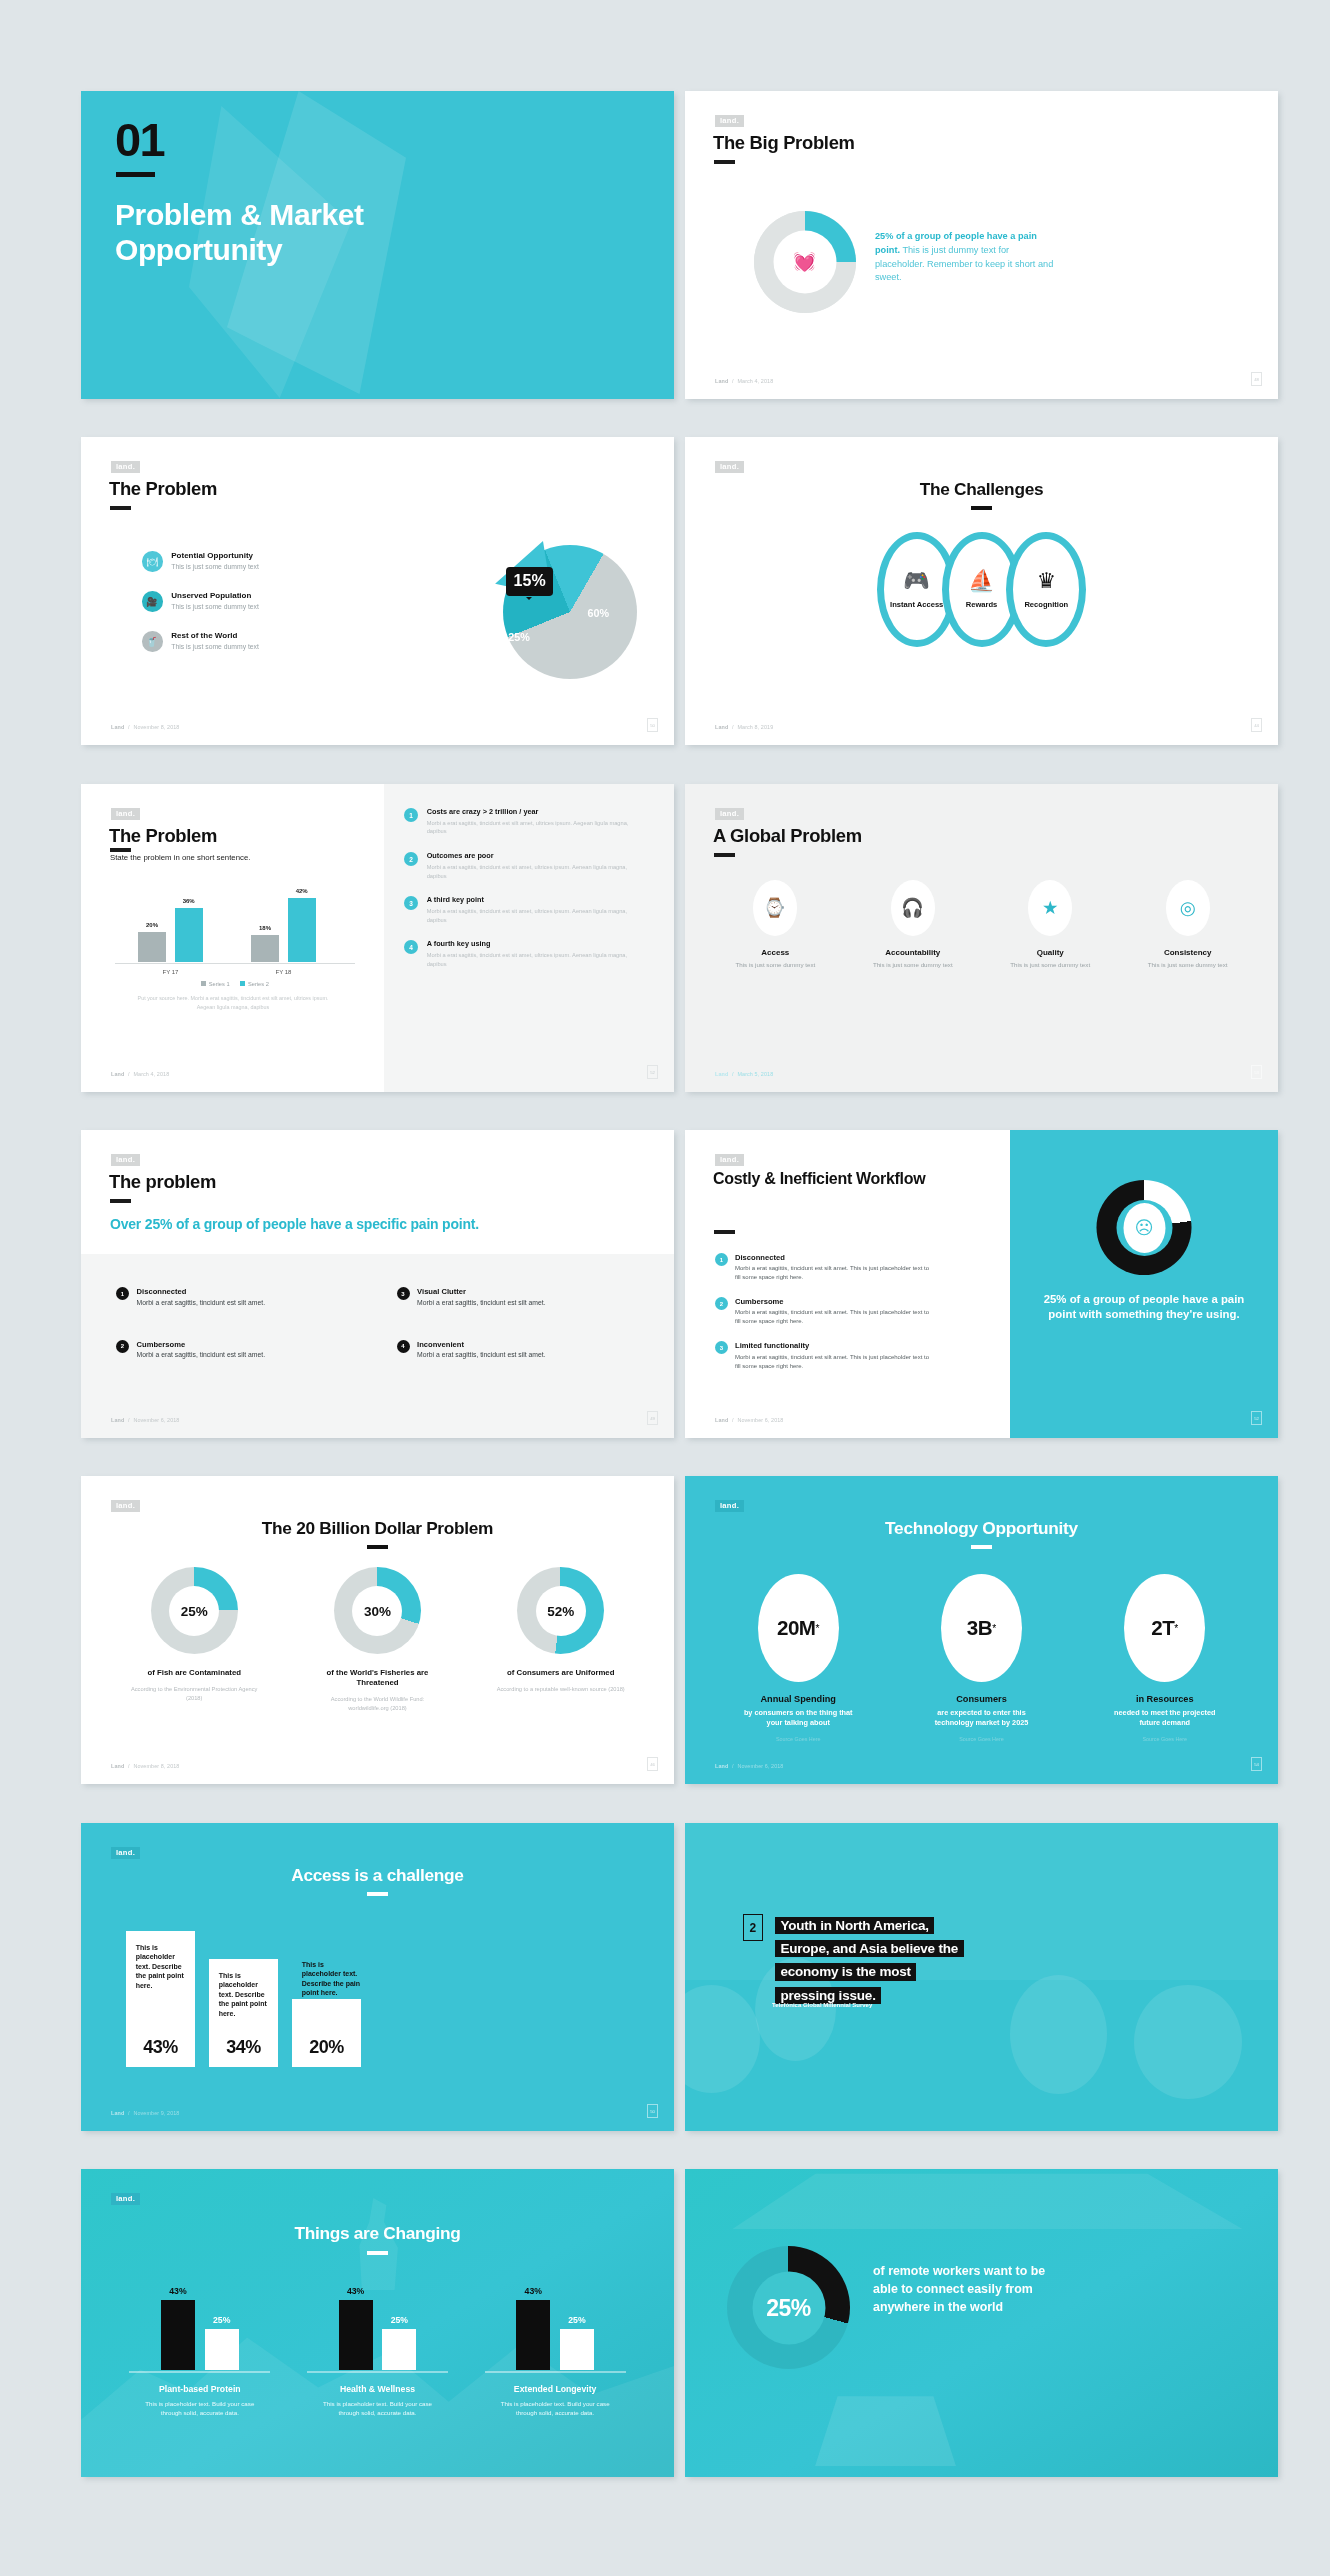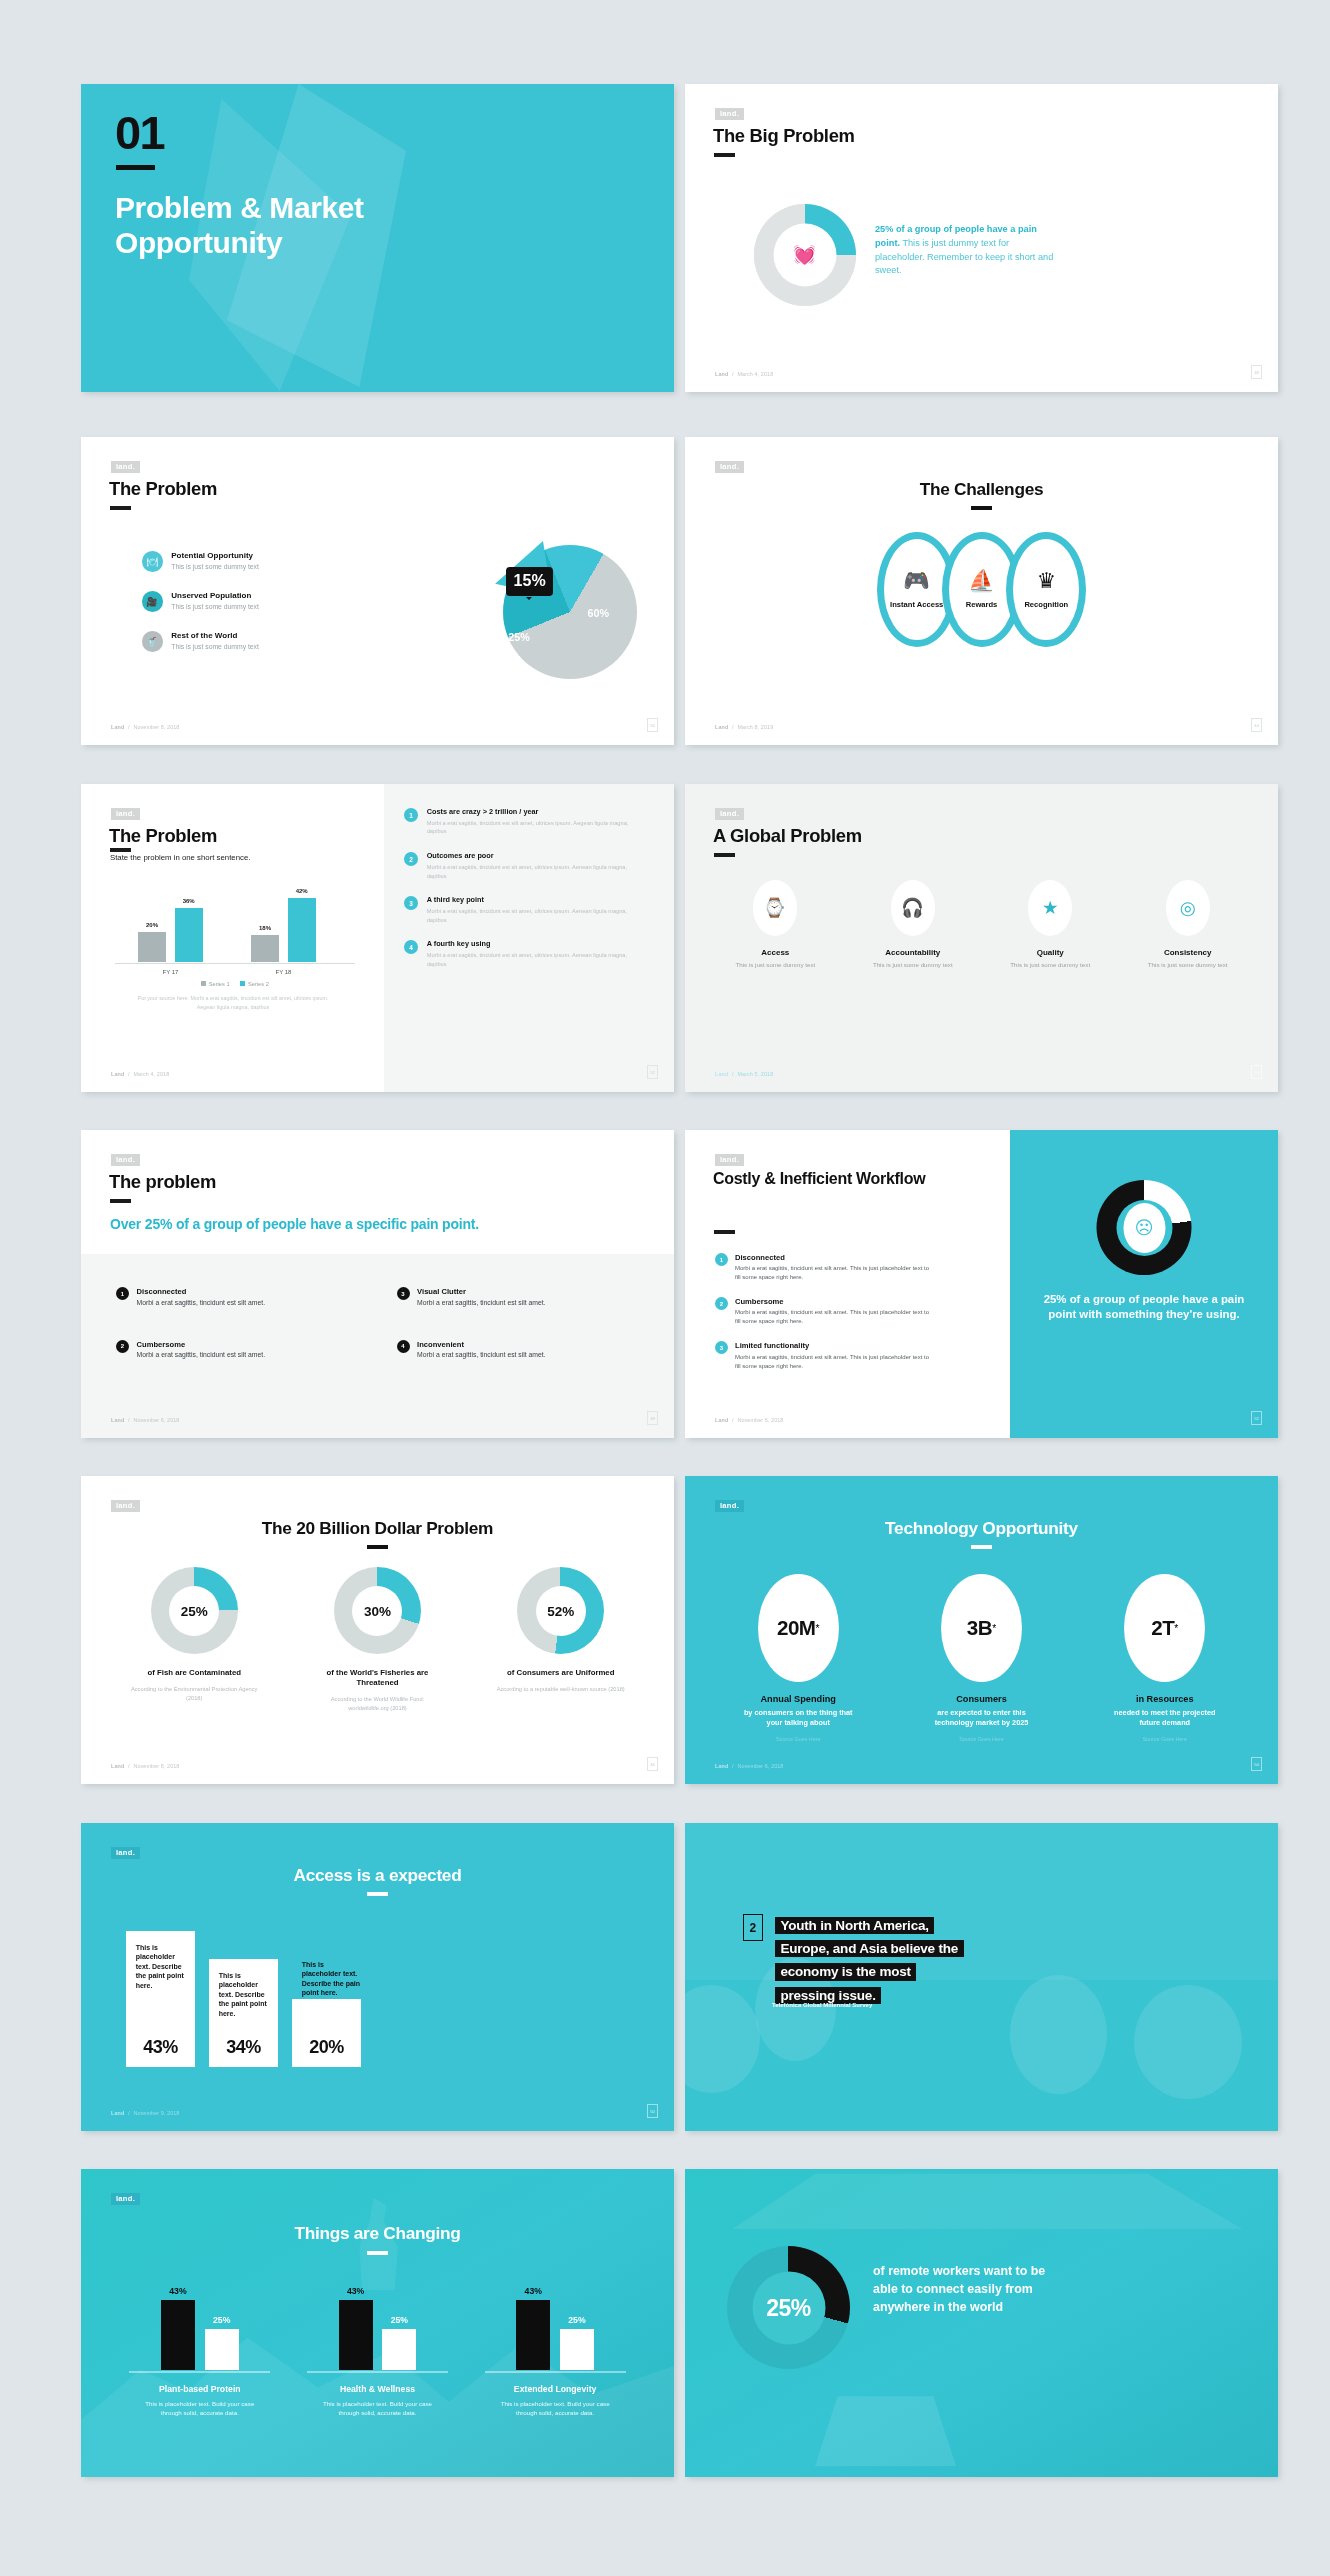--- a/index.html
+++ b/index.html
@@ -3,21 +3,21 @@
 <meta charset="utf-8">
 <style>
   *{box-sizing:border-box;margin:0;padding:0;}
   html,body{background:#dfe5e8;}
   body{width:1330px;height:2576px;font-family:"Liberation Sans",sans-serif;position:relative;overflow:hidden;}
   .deck{position:absolute;left:0;top:0;width:1330px;height:2576px;}
   .slide{position:absolute;background:#fff;box-shadow:3.2px 3.2px 5.4px rgba(120,135,145,.28);overflow:hidden;}
   
   .c1{left:81px;width:593px;}
   .c2{left:685px;width:593px;}
-  .r1{top:84px;height:308px;text-decoration:underline;}
+  .r1{top:91px;height:308px;text-decoration:underline;}
   .r2{top:437px;height:308px;}
   .r3{top:784px;height:308px;}
   .r4{top:1130px;height:308px;}
   .r5{top:1476px;height:308px;}
   .r6{top:1823px;height:308px;}
   .r7{top:2169px;height:308px;}
 
   .teal{background:#3bc3d4;}
   .tealgrad{background:linear-gradient(150deg,#2fc6cb 0%,#36c4d3 55%,#2cb8c4 100%);}
 
@@ -550,21 +550,21 @@
       <div class="edesc">needed to meet the projected future demand</div>
       <div class="esrc">Source Goes Here</div>
     </div>
   </div>
   <div class="footer lightteal"><b>Land</b><span class="sep">/</span><span>November 6, 2018</span></div>
   <div class="pagenum onteal">54</div>
 </div>
 
 <div class="slide c1 r6 teal">
   <div class="logo on-teal">land.</div>
-  <div class="ctitle" style="color:#fff;">Access is a expected</div>
+  <div class="ctitle" style="color:#fff;">Access is a challenge</div>
   <div class="crule white"></div>
   <div class="cardrow">
     <div class="card" style="width:69px;height:136px;">
       <div class="cardtxt">This is placeholder text. Describe the paint point here.</div>
       <div class="cardpct">43%</div>
     </div>
     <div class="card" style="width:69px;height:108px;">
       <div class="cardtxt">This is placeholder text. Describe the paint point here.</div>
       <div class="cardpct">34%</div>
     </div>

